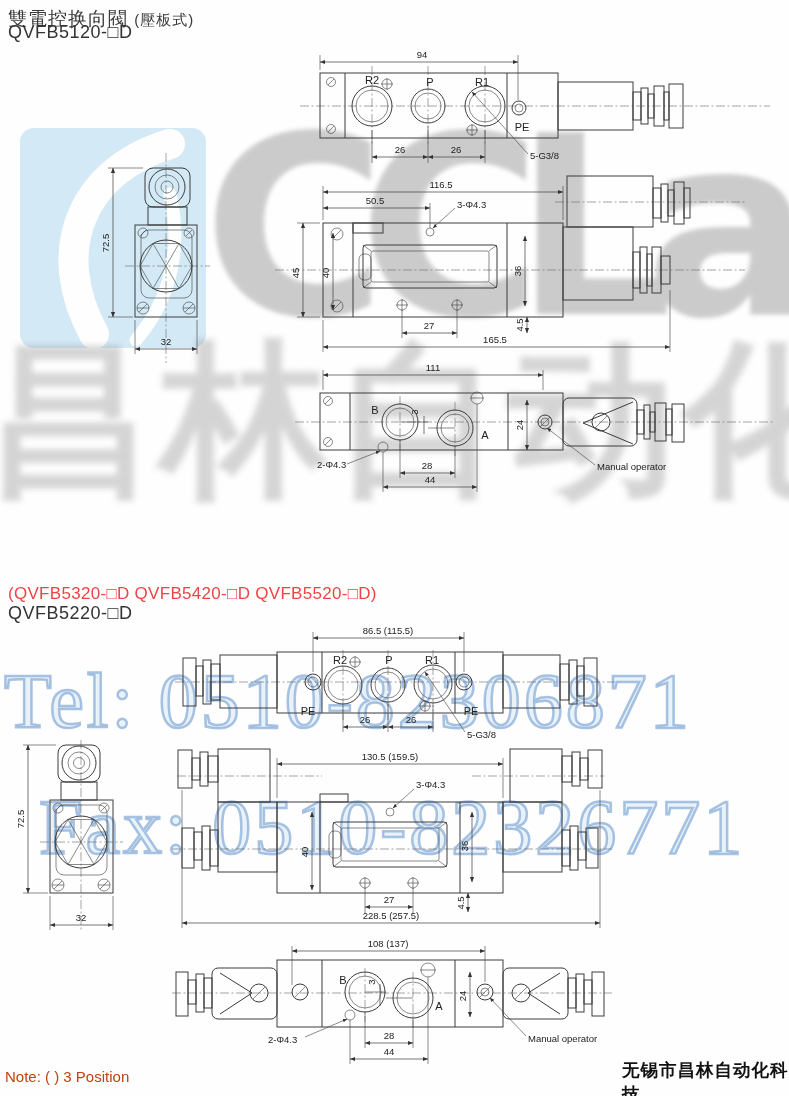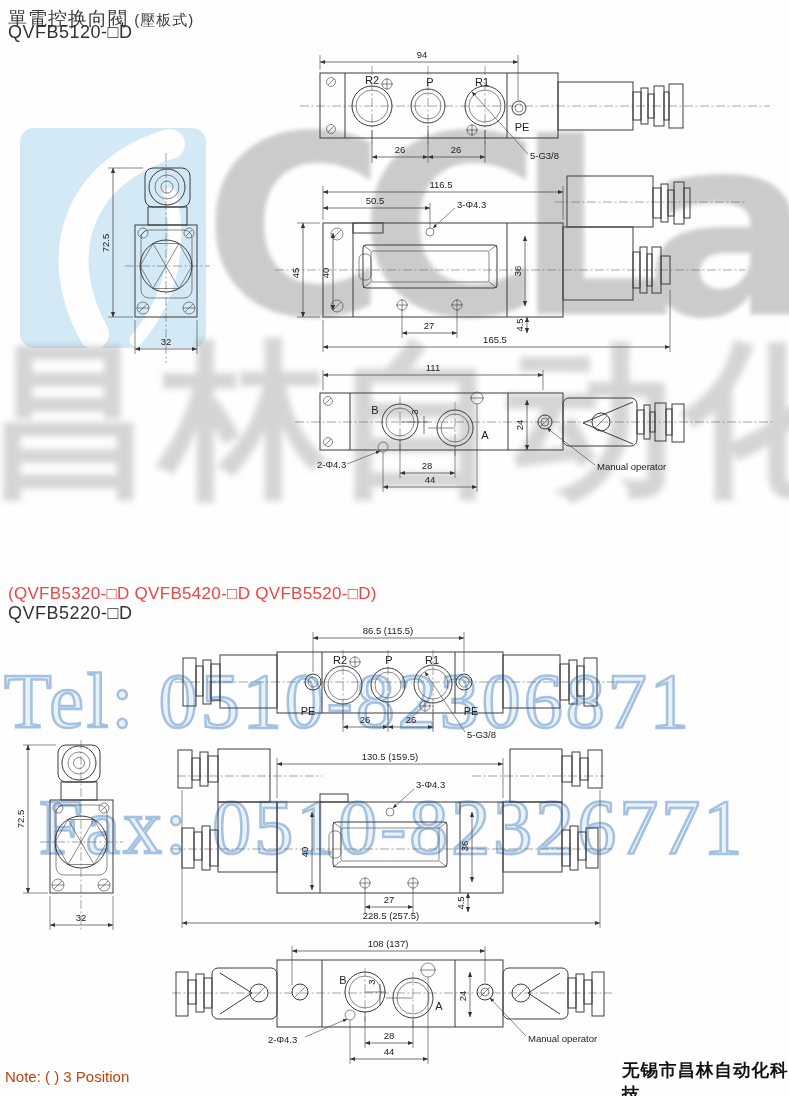--- a/index.html
+++ b/index.html
@@ -55,21 +55,21 @@
       <path d="M150,16 C62,42 28,122 74,206" stroke="#fff" stroke-width="30" fill="none" stroke-linecap="round"></path>
       <path d="M116,212 C152,170 162,118 150,66" stroke="#fff" stroke-width="13" fill="none" stroke-linecap="round" opacity=".95"></path>
     </svg>
   </div>
   <div class="abs wm wm-cclair"><span class="gray">CCLa</span><span class="blue">ir</span></div>
   <div class="abs wm wm-cn">昌林自动化</div>
   <div class="abs wm wm-phone wm-tel">Tel: 0510-82306871</div>
   <div class="abs wm wm-phone wm-fax">Fax: 0510-82326771</div>
 
   <div class="abs h-title" style="left:8px;top:6px;">
-    <span>單電控换向閥</span>
+    <span>雙電控换向閥</span>
     <span class="small">(壓板式)</span>
   </div>
   <div class="abs h-model" style="left:8px;top:22px;">QVFB5120-□D</div>
 
   <svg class="abs" style="left:300px;top:42px;" width="489" height="138" viewBox="0 0 489 138">
     <line class="cl" x1="0" y1="64" x2="470" y2="64"></line>
     <line class="cl" x1="72" y1="24" x2="72" y2="104"></line>
     <line class="cl" x1="128" y1="24" x2="128" y2="104"></line>
     <line class="cl" x1="185" y1="24" x2="185" y2="104"></line>
     <g>

